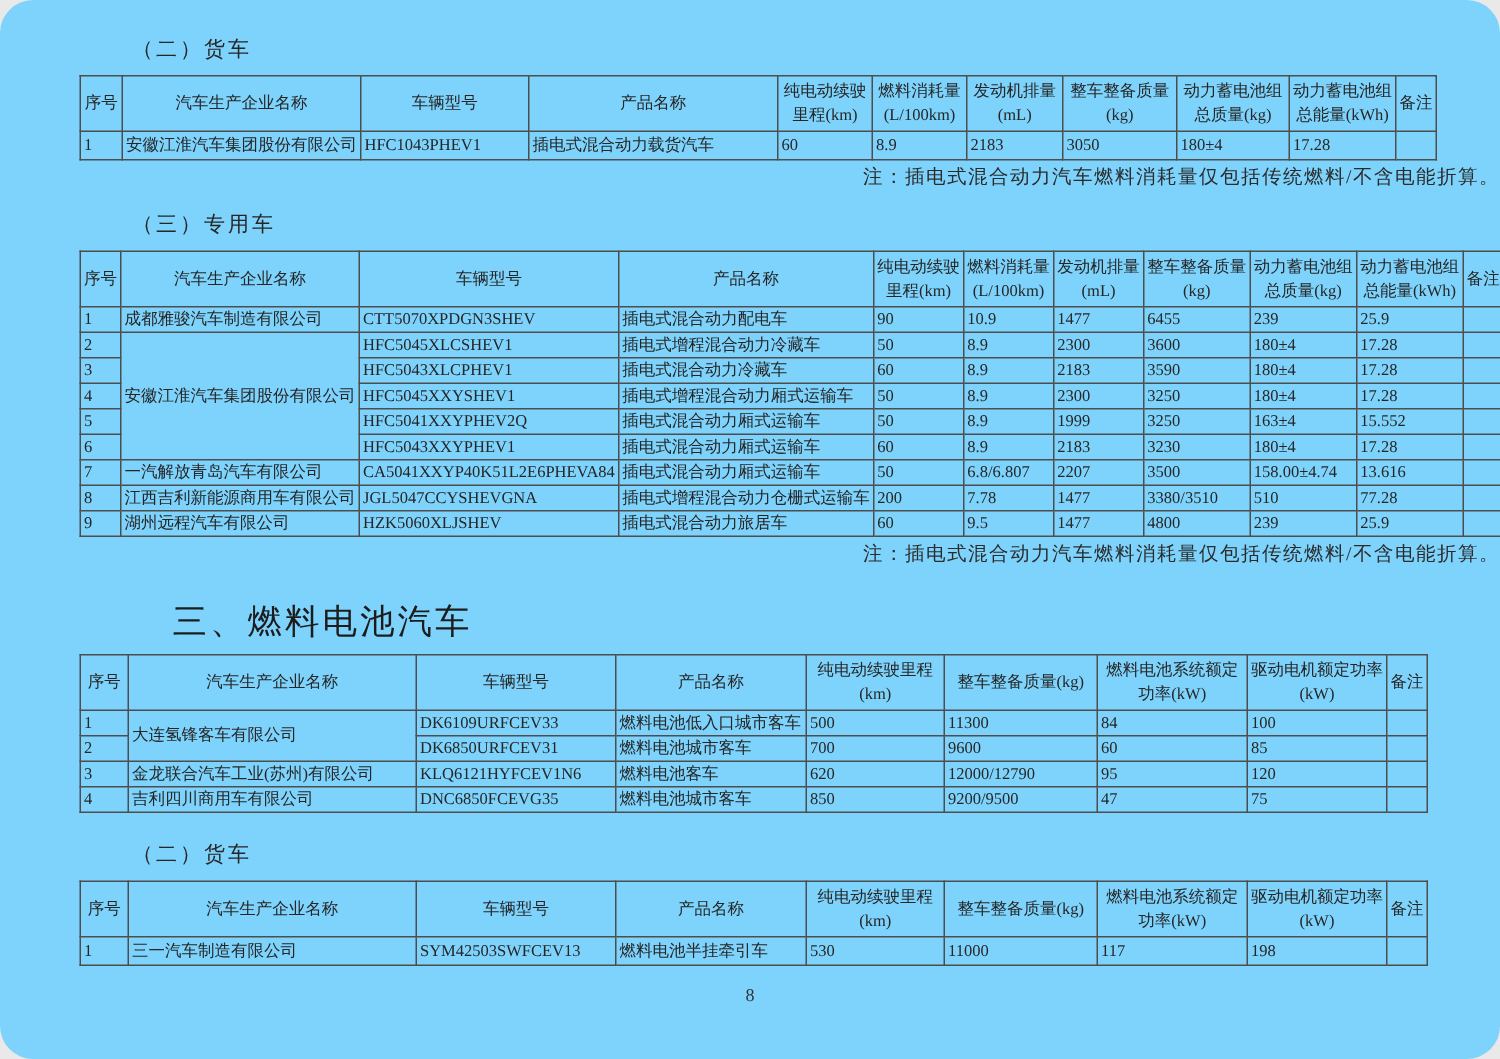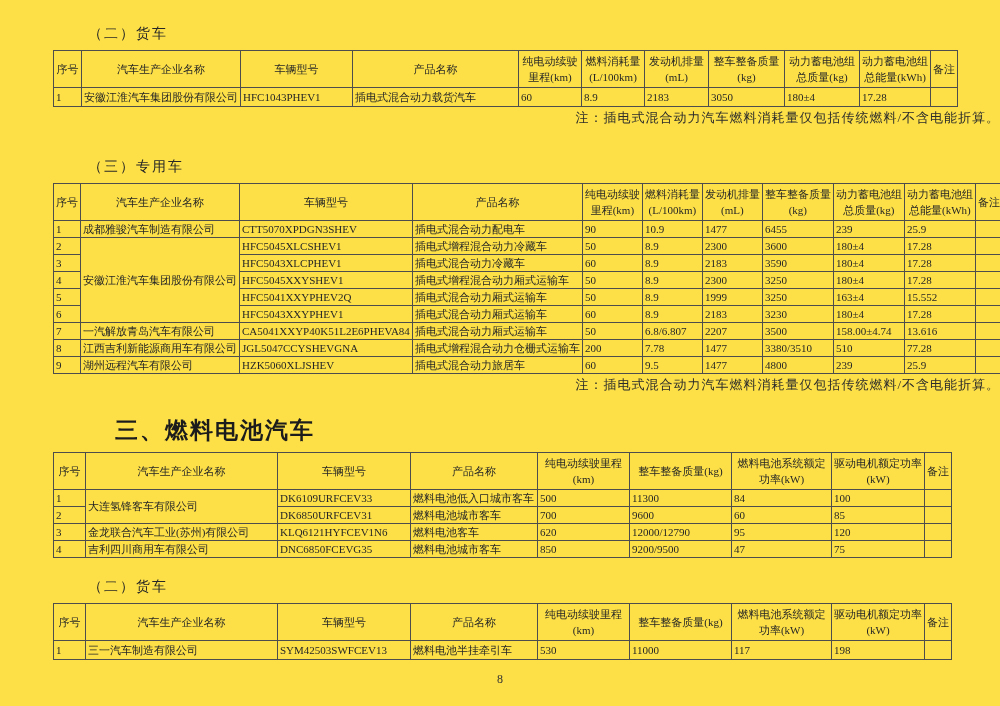--- a/index.html
+++ b/index.html
@@ -1,39 +1,39 @@
 <!DOCTYPE html>
 <html><head>
 <meta charset="utf-8">
 <style>
   html,body{margin:0;padding:0;background:#e9e9e9;}
   .page{
-    width:1000px;height:706px;background:#fde047;margin:0 auto;
+    width:1000px;height:706px;background:#7dd3fc;margin:0 auto;
     box-sizing:border-box;padding-top:25px;overflow:hidden;
-    font-family:"Liberation Serif","DejaVu Serif",serif;color:#262626;
+    font-family:"Liberation Serif","DejaVu Serif",serif;color:#262626;border-radius:22px;
   }
   .sec-title{margin:0 0 0 88px;font-size:14px;letter-spacing:2px;line-height:18px;}
   .chapter-title{
-    margin:22px 0 0 115px;font-size:23px;font-weight:bold;letter-spacing:2px;
+    margin:22px 0 0 115px;font-size:23px;font-weight:normal;letter-spacing:2px;
     font-family:"Liberation Sans","DejaVu Sans",sans-serif;color:#1c1c1c;line-height:30px;
   }
   .note{margin:3px 0 0 88px;font-size:13px;letter-spacing:1px;line-height:16px;color:#2b2b2b;text-align:right;}
   table.doc{border-collapse:collapse;table-layout:fixed;margin:7px 0 0 53px;font-size:11px;}
   table.doc th,table.doc td{
     border:1px solid #4d4d4d;padding:0 2px;font-weight:normal;
     vertical-align:middle;white-space:nowrap;line-height:15px;
   }
   table.doc th{text-align:center;height:36px;}
   table.doc td{text-align:left;}
   td.c-center{text-align:center;}
   td.wrap{white-space:normal;word-break:break-all;}
   .t-r19 tbody tr{height:19px;}
   .t-r17 tbody tr{height:17px;}
   .hl{line-height:16px;}
-  .gap26{margin-top:32px;}
+  .gap26{margin-top:16px;}
   .gap20{margin-top:20px;}
   .gap9{margin-top:9px;}
   .page-num{margin-top:12px;text-align:center;font-size:12px;color:#333;}
 </style>
 </head>
 <body>
 
 <div class="page">
 
   <div class="sec-title">（二）货车</div>

